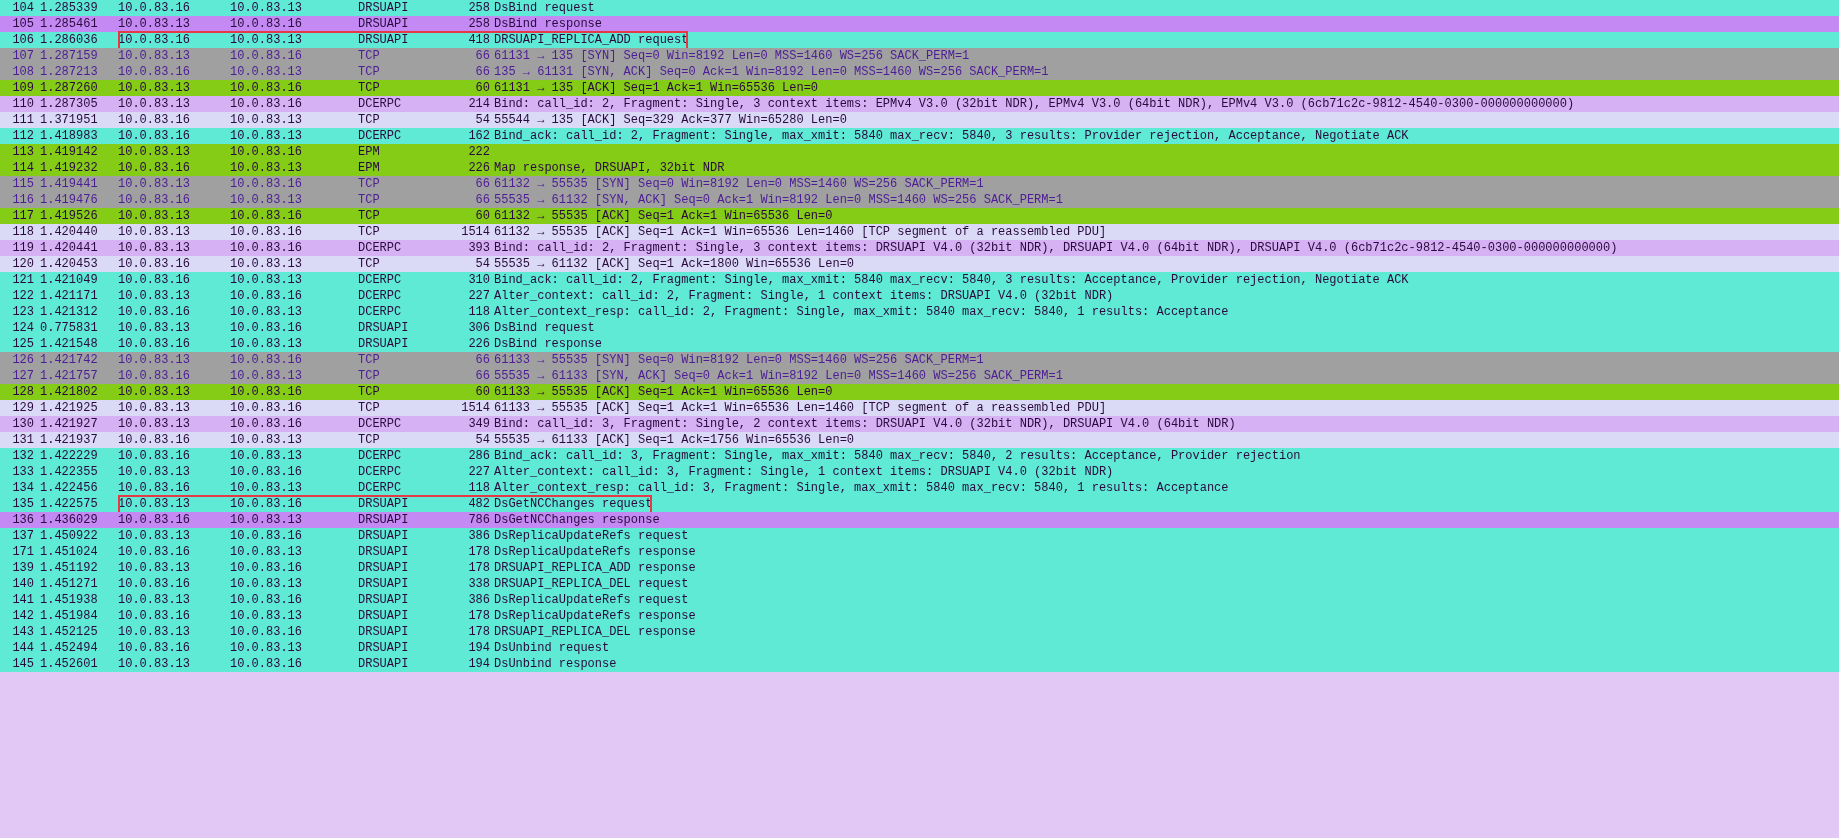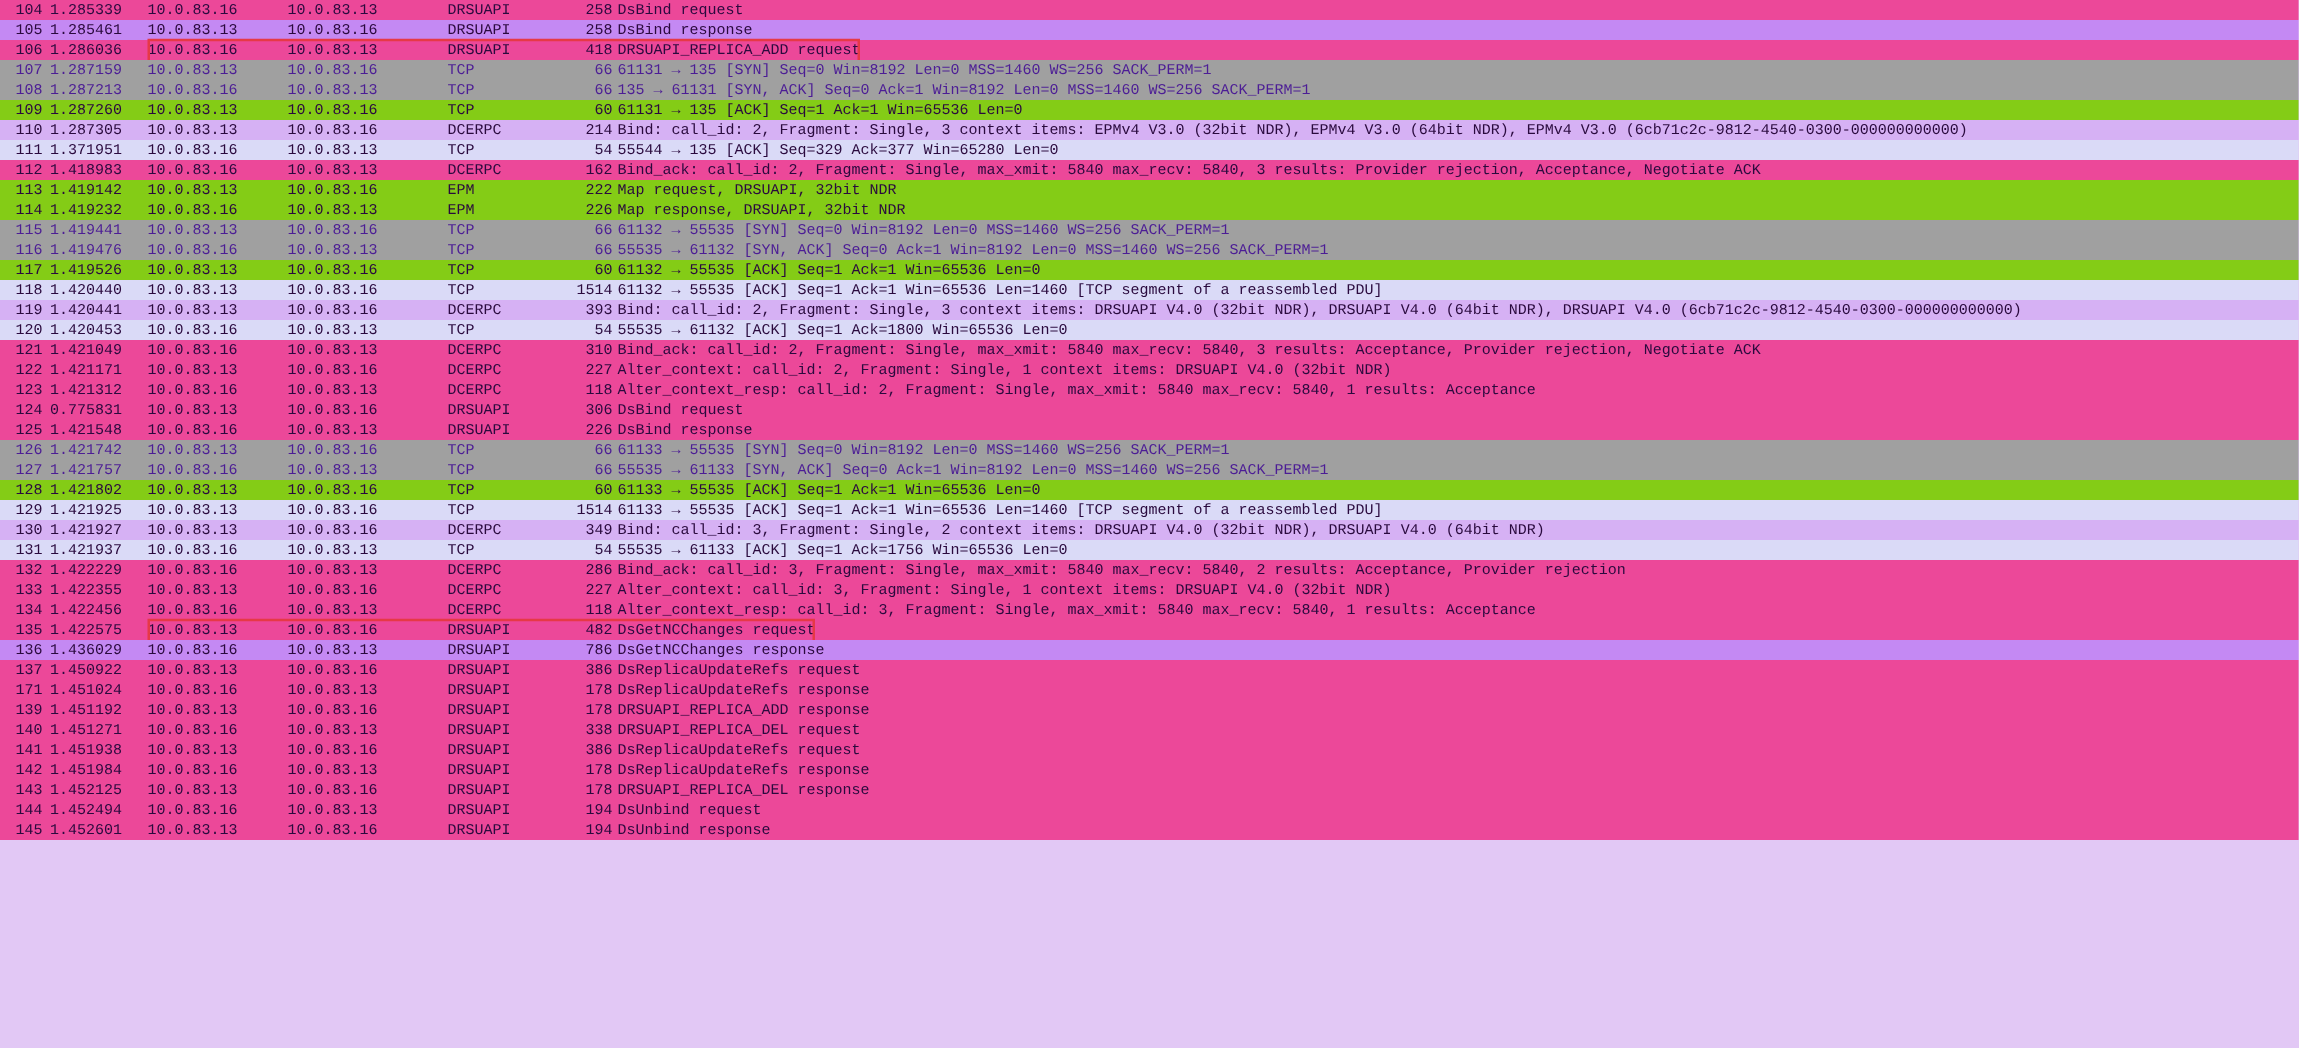--- a/index.html
+++ b/index.html
@@ -14,21 +14,21 @@
   .row {
     display: flex;
     height: 16px;
     line-height: 16px;
     padding: 0 4px;
     position: relative;
     color: #2a0a3e;
   }
   .row.light  { background: #84cc16; }
   .row.medium { background: #d6b1f4; }
-  .row.dark   { background: #ec4899; align-items: center; }
+  .row.dark   { background: #5eead4; align-items: center; }
   .row.vdark  { background: #c489f3; }
   .row.gray   { background: #a0a0a0; color: #4c1d95; }
   .row.lav    { background: #dadaf7; }
   .col-no    { width: 30px;  text-align: right; padding-right: 6px; }
   .col-time  { width: 78px; }
   .col-src   { width: 112px; }
   .col-dst   { width: 128px; }
   .col-proto { width: 98px; }
   .col-len   { width: 34px; text-align: right; padding-right: 4px; }
   .col-info  { flex: 1; }
@@ -127,21 +127,20 @@
       <div class="col-len">162</div>
       <div class="col-info">Bind_ack: call_id: 2, Fragment: Single, max_xmit: 5840 max_recv: 5840, 3 results: Provider rejection, Acceptance, Negotiate ACK</div>
     </div>
     <div class="row light">
       <div class="col-no">113</div>
       <div class="col-time">1.419142</div>
       <div class="col-src">10.0.83.13</div>
       <div class="col-dst">10.0.83.16</div>
       <div class="col-proto">EPM</div>
       <div class="col-len">222</div>
-      <div class="col-info">Map request, DRSUAPI, 32bit NDR</div>
     </div>
     <div class="row light">
       <div class="col-no">114</div>
       <div class="col-time">1.419232</div>
       <div class="col-src">10.0.83.16</div>
       <div class="col-dst">10.0.83.13</div>
       <div class="col-proto">EPM</div>
       <div class="col-len">226</div>
       <div class="col-info">Map response, DRSUAPI, 32bit NDR</div>
     </div>

